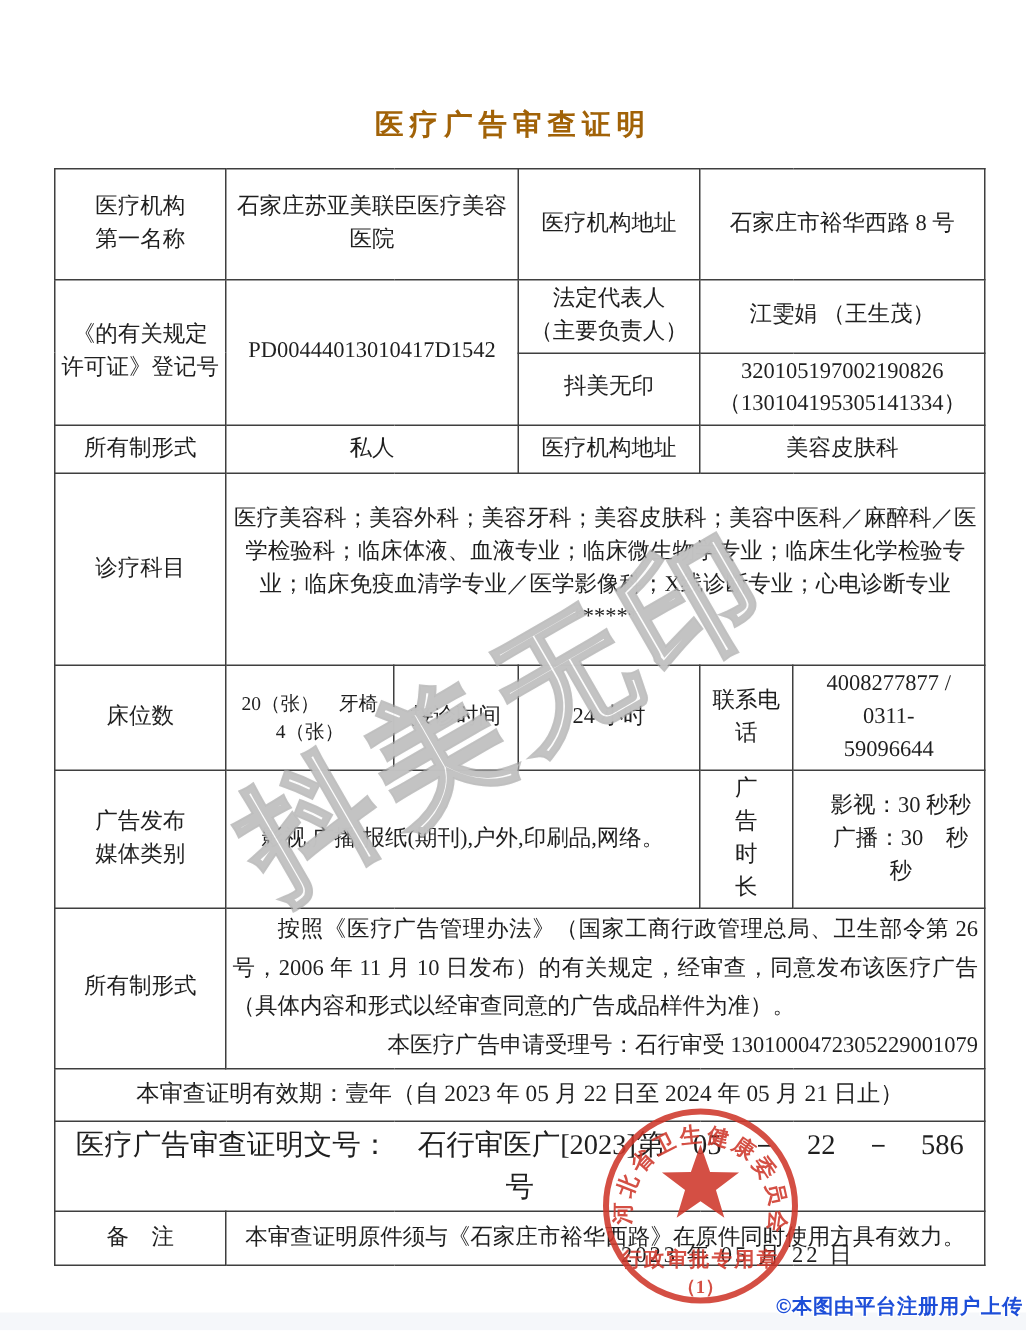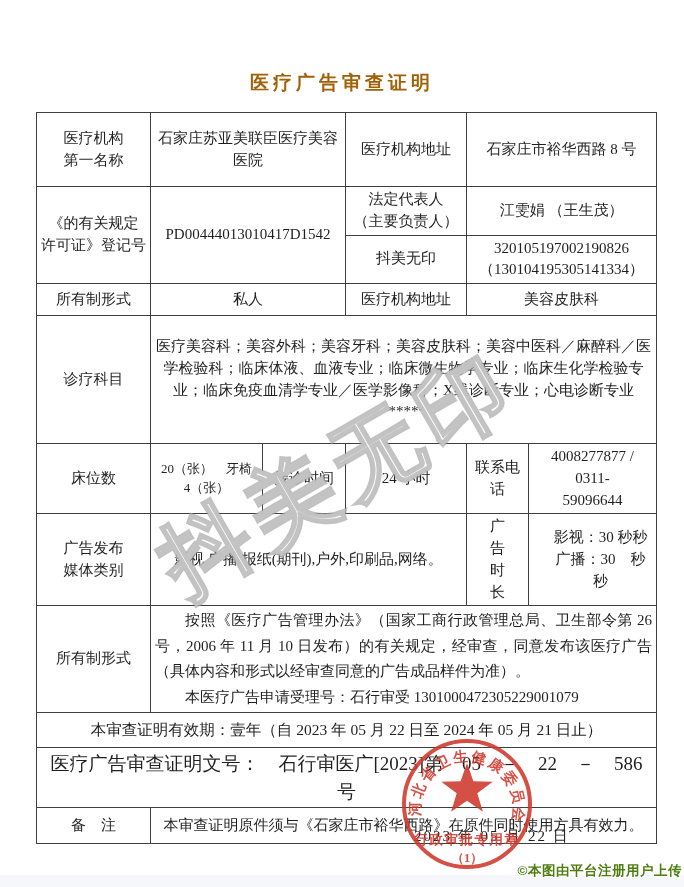--- a/index.html
+++ b/index.html
@@ -19,21 +19,21 @@
     border:1px solid #3f3f3f;vertical-align:middle;text-align:center;
     font-size:15px;line-height:1.45;padding:2px 4px;overflow:hidden;
   }
   td.pre{white-space:pre-line;margin-left:48px;}
   td.left{text-align:left;padding-left:8px;}
   td.dept{
     text-align:justify;text-align-last:center;padding:4px 10px;line-height:1.8;
   }
   td.review-cell{padding:6px 12px;text-align:left;}
   .review-p{ text-indent:2em;text-align:justify;line-height:1.7;margin:0;}
-  .review-p2{text-indent:2em;text-align:left;line-height:1.7;margin:0;}
+  .review-p2{text-indent:2em;text-align:right;line-height:1.7;margin:0;}
   
   #wm-diагonal,#wm-diagonal{
     position:absolute;left:135px;top:415px;width:400px;height:90px;
     transform:rotate(-30deg);transform-origin:center;
     font-size:88px;font-weight:bold;white-space:nowrap;letter-spacing:10px;
     color:rgba(255,255,255,0.93);
     -webkit-text-stroke:2.5px rgba(165,165,165,0.65);
     text-shadow:0 0 2px rgba(160,160,160,0.45);
     z-index:5;pointer-events:none;font-family:"Liberation Serif","DejaVu Serif",serif;
   }
@@ -46,21 +46,21 @@
   #stamp{
     position:absolute;left:392px;top:732px;width:150px;height:150px;
     z-index:6;opacity:0.88;pointer-events:none;
   }
   #bottom-band{
     position:absolute;left:0;top:875px;width:684px;height:12px;background:#f5f7fa;z-index:7;
   }
   #upload-notice{
     position:absolute;right:2px;top:862px;z-index:8;
     font-family:"Liberation Sans","DejaVu Sans",sans-serif;
-    font-size:13.5px;font-weight:bold;color:#4d7c0f;letter-spacing:0.5px;
+    font-size:13.5px;font-weight:bold;color:#1d4ed8;letter-spacing:0.5px;
     text-shadow:1px 1px 0 #ffffff,-1px -1px 0 #ffffff,1px -1px 0 #ffffff,-1px 1px 0 #ffffff;
   }
 </style>
 </head>
 <body>
 
 <div id="page">
 
   <div id="doc-title">医疗广告审查证明</div>
 

